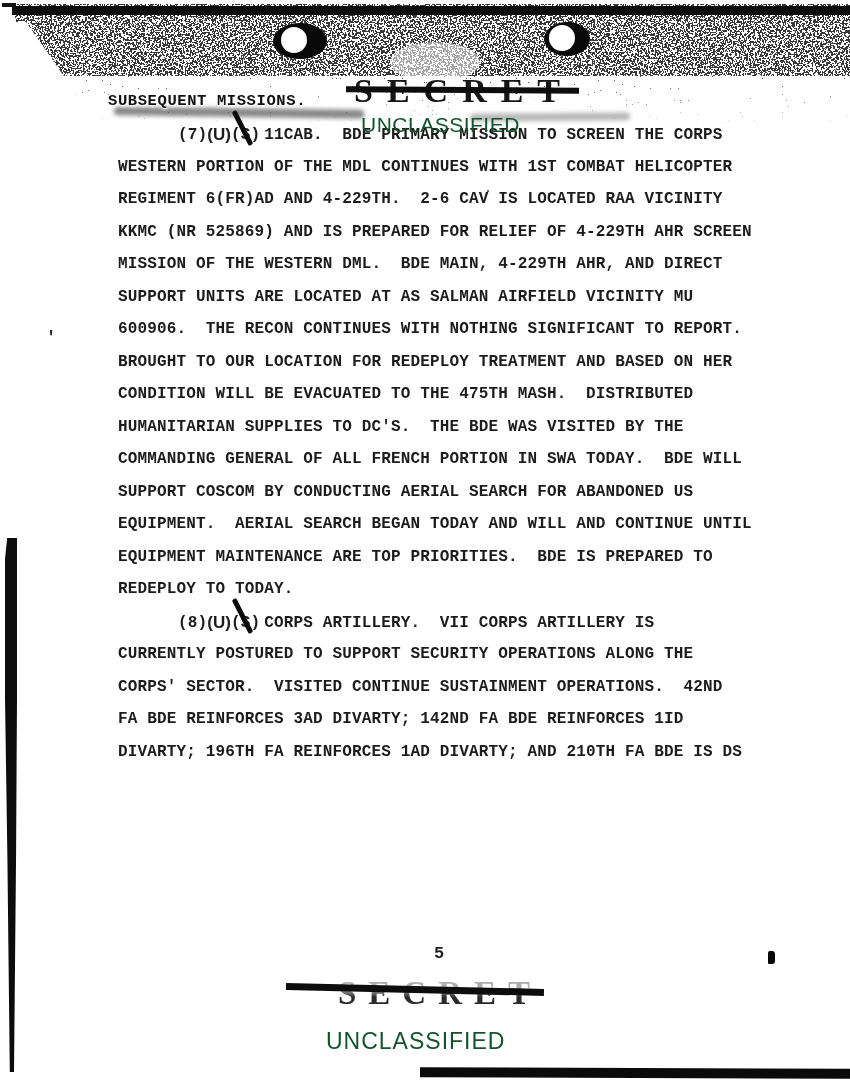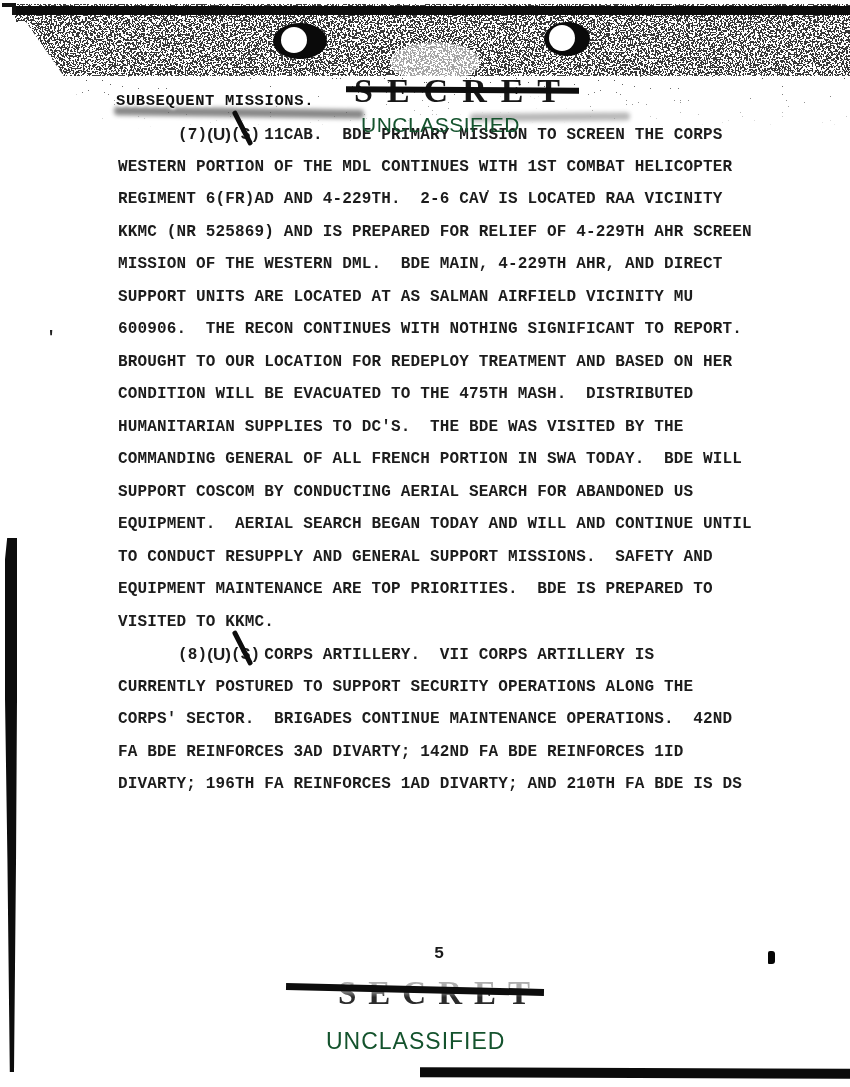--- a/index.html
+++ b/index.html
@@ -25,21 +25,21 @@
     position:absolute; left:420px; top:1068px; width:430px; height:10px;
     background:#0b0b0b; transform:rotate(0.18deg);
   }
   .margin-tick { position:absolute; left:46px; top:328px; font:bold 17px "Liberation Mono",monospace; color:#222; }
   .blob-mark { position:absolute; left:768px; top:951px; width:7px; height:13px; background:#050505; border-radius:2px 3px 3px 1px; }
   .speck { position:absolute; width:2px; height:2px; background:#333; border-radius:50%; }
   .smudge { position:absolute; background:rgba(18,18,18,.5); filter:blur(2px); border-radius:4px; }
 
   
   .subseq {
-    position:absolute; left:116px; top:92px;
+    position:absolute; left:108px; top:92px;
     font:bold 15.5px "Liberation Mono","DejaVu Sans Mono",monospace;
     letter-spacing:.6px; color:#101010;
     text-shadow:0 0 2px #fff, 0 0 5px #fff, 1px 1px 3px #fff;
     z-index:5;
   }
   .secret-stamp {
     position:absolute; font-family:"Liberation Serif","DejaVu Serif",serif;
     font-weight:bold; color:#161616; z-index:4; white-space:pre;
   }
   .secret-top { left:354px; top:72px; font-size:34px; letter-spacing:14px; }
@@ -144,26 +144,25 @@
     <div class="tline">KKMC (NR 525869) AND IS PREPARED FOR RELIEF OF 4-229TH AHR SCREEN</div>
     <div class="tline">MISSION OF THE WESTERN DML.  BDE MAIN, 4-229TH AHR, AND DIRECT</div>
     <div class="tline">SUPPORT UNITS ARE LOCATED AT AS SALMAN AIRFIELD VICINITY MU</div>
     <div class="tline">600906.  THE RECON CONTINUES WITH NOTHING SIGNIFICANT TO REPORT.</div>
     <div class="tline">BROUGHT TO OUR LOCATION FOR REDEPLOY TREATMENT AND BASED ON HER</div>
     <div class="tline">CONDITION WILL BE EVACUATED TO THE 475TH MASH.  DISTRIBUTED</div>
     <div class="tline">HUMANITARIAN SUPPLIES TO DC'S.  THE BDE WAS VISITED BY THE</div>
     <div class="tline">COMMANDING GENERAL OF ALL FRENCH PORTION IN SWA TODAY.  BDE WILL</div>
     <div class="tline">SUPPORT COSCOM BY CONDUCTING AERIAL SEARCH FOR ABANDONED US</div>
     <div class="tline">EQUIPMENT.  AERIAL SEARCH BEGAN TODAY AND WILL AND CONTINUE UNTIL</div>
-    <div class="tline">TO CONDUCT RESUPPLY AND GENERAL SUPPORT MISSIONS.  SAFETY AND</div>
     <div class="tline">EQUIPMENT MAINTENANCE ARE TOP PRIORITIES.  BDE IS PREPARED TO</div>
-    <div class="tline">VISITED TO KKMC.</div>
+    <div class="tline">REDEPLOY TO TODAY.</div>
     <div class="tline"><span class="indent"></span><span>(8)</span><span class="ustamp">(U)</span><span class="smark"><span>(S)</span><i class="slash"></i></span><span class="rest">CORPS ARTILLERY.  VII CORPS ARTILLERY IS</span></div>
     <div class="tline">CURRENTLY POSTURED TO SUPPORT SECURITY OPERATIONS ALONG THE</div>
-    <div class="tline">CORPS' SECTOR.  BRIGADES CONTINUE MAINTENANCE OPERATIONS.  42ND</div>
+    <div class="tline">CORPS' SECTOR.  VISITED CONTINUE SUSTAINMENT OPERATIONS.  42ND</div>
     <div class="tline">FA BDE REINFORCES 3AD DIVARTY; 142ND FA BDE REINFORCES 1ID</div>
     <div class="tline">DIVARTY; 196TH FA REINFORCES 1AD DIVARTY; AND 210TH FA BDE IS DS</div>
   </div>
 
   <div class="margin-tick">'</div>
   <div class="blob-mark"></div>
   <div class="speck" style="left:487px;top:190px;"></div>
   <div class="speck" style="left:548px;top:193px;"></div>
   <div class="speck" style="left:583px;top:196px;"></div>
 

